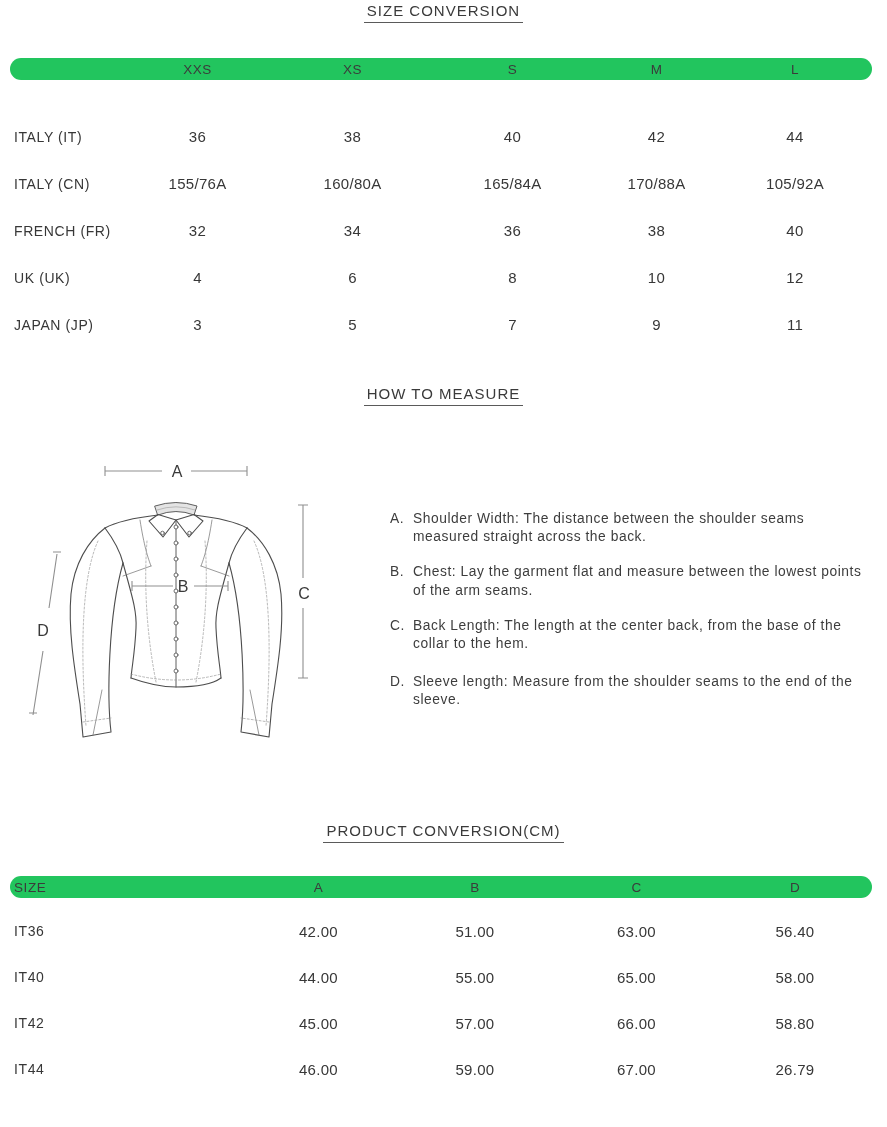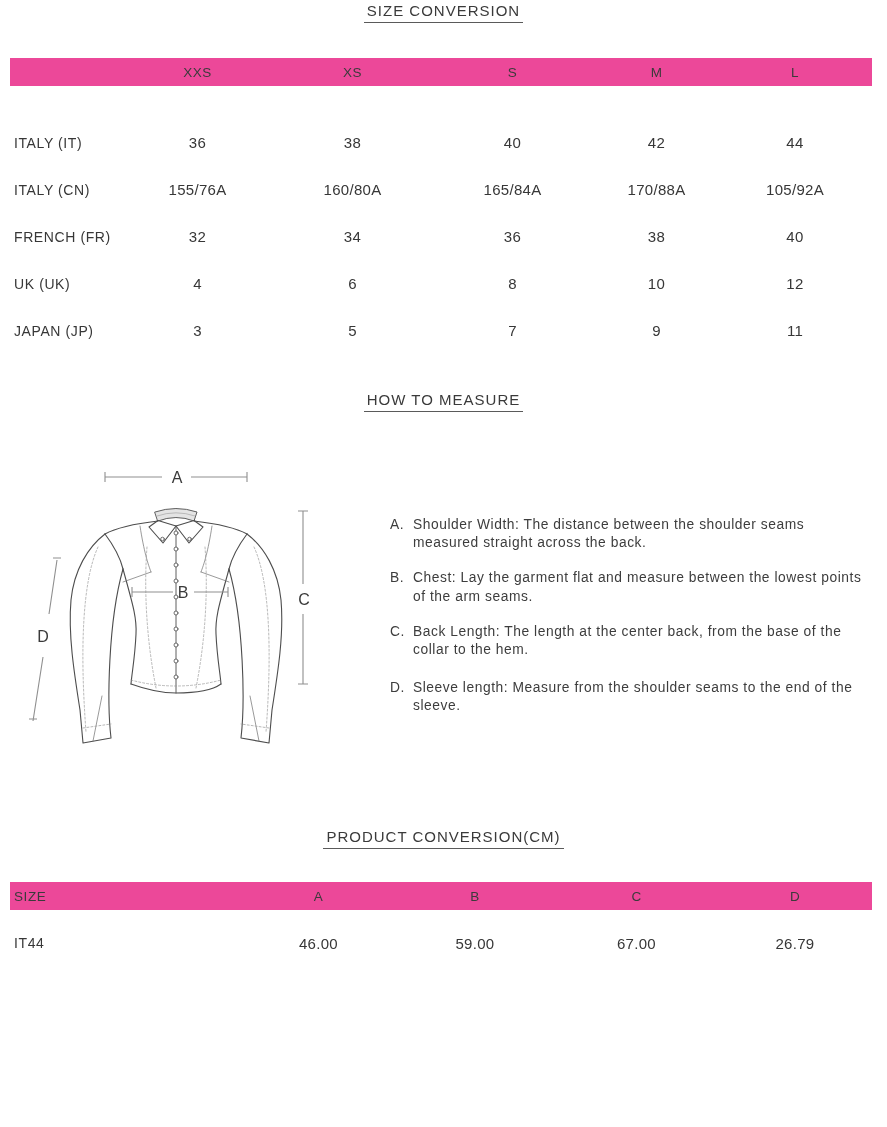--- a/index.html
+++ b/index.html
@@ -22,23 +22,23 @@
   }
   #t-conversion { padding-top: 2px; }
   #t-measure    { margin-top: 37px; }
   #t-product    { margin-top: 64px; }
 
   .tbl { width: 862px; margin-left: 10px; }
   #conv-table { margin-top: 35px; }
   #prod-table { margin-top: 33px; }
 
   .thead {
-    display: grid; height: 28px;
-    background: #ec4899; align-items: center;
-    font-size: 13.5px; letter-spacing: .5px; color: #3b3b3b;
+    display: grid; height: 22px;
+    background: #22c55e; align-items: center;
+    font-size: 13.5px; letter-spacing: .5px; color: #3b3b3b; border-radius: 11px;
   }
   .grid1 { grid-template-columns: 110px 155px 155px 165px 123px 154px; }
   .grid2 { grid-template-columns: 232px 153px 160px 163px 154px; }
   .tbody1 { padding-top: 33px; }
   .tbody2 { padding-top: 10px; }
   .trow {
     display: grid; align-items: center;
     font-size: 15px; letter-spacing: .3px; color: #373737;
   }
   .tbody1 .trow { height: 47px; }
@@ -239,20 +239,41 @@
   <section class="tbl" id="prod-table">
     <div class="thead grid2">
       <div class="cell lab">SIZE</div>
       <div class="cell">A</div>
       <div class="cell">B</div>
       <div class="cell">C</div>
       <div class="cell">D</div>
     </div>
     <div class="tbody2">
       <div class="trow grid2">
+        <div class="cell lab">IT36</div>
+        <div class="cell">42.00</div>
+        <div class="cell">51.00</div>
+        <div class="cell">63.00</div>
+        <div class="cell">56.40</div>
+      </div>
+      <div class="trow grid2">
+        <div class="cell lab">IT40</div>
+        <div class="cell">44.00</div>
+        <div class="cell">55.00</div>
+        <div class="cell">65.00</div>
+        <div class="cell">58.00</div>
+      </div>
+      <div class="trow grid2">
+        <div class="cell lab">IT42</div>
+        <div class="cell">45.00</div>
+        <div class="cell">57.00</div>
+        <div class="cell">66.00</div>
+        <div class="cell">58.80</div>
+      </div>
+      <div class="trow grid2">
         <div class="cell lab">IT44</div>
         <div class="cell">46.00</div>
         <div class="cell">59.00</div>
         <div class="cell">67.00</div>
         <div class="cell">26.79</div>
       </div>
     </div>
   </section>
 
 </main>

